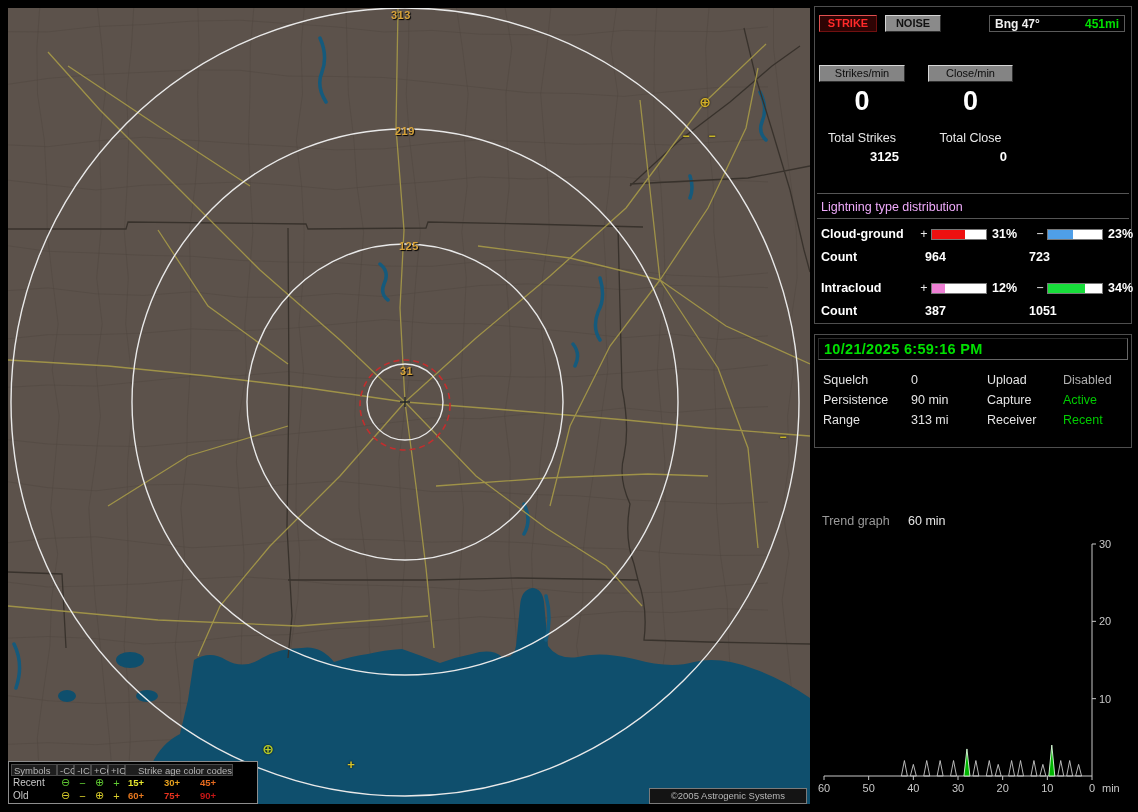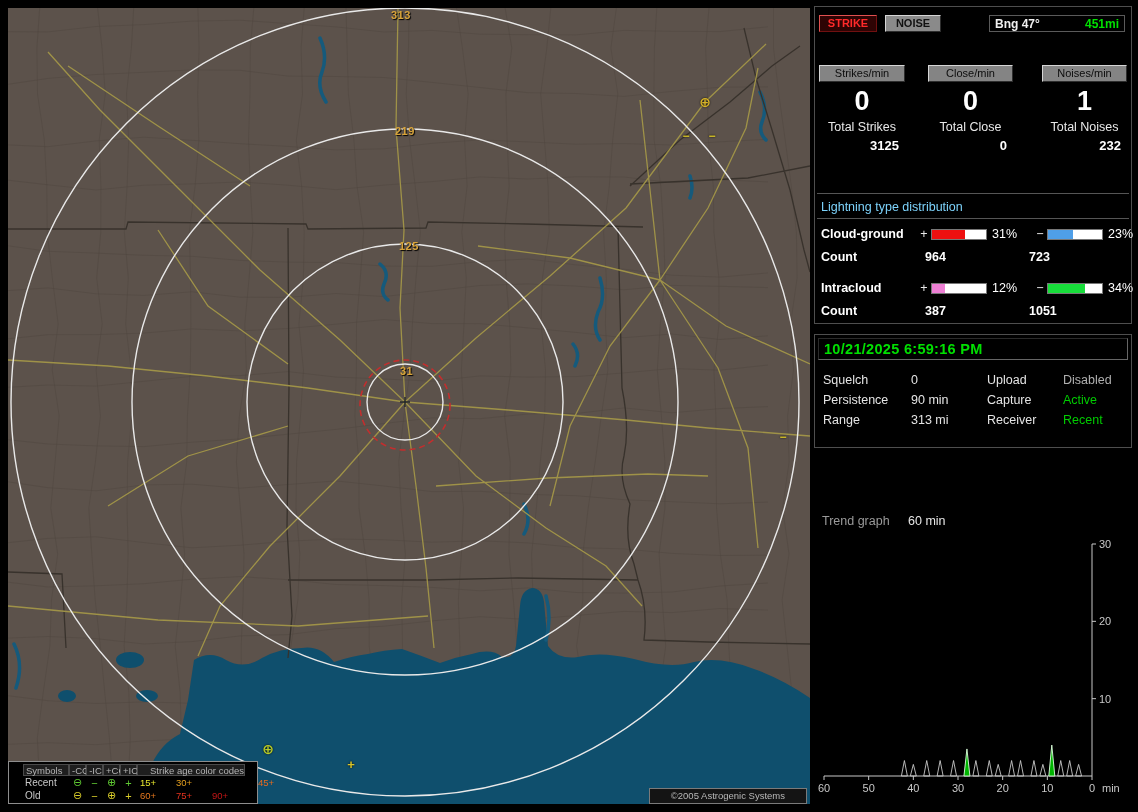--- a/index.html
+++ b/index.html
@@ -6,56 +6,56 @@
   html,body{background:#000}
   body{font-family:"Liberation Sans","DejaVu Sans",sans-serif}
   #app{position:relative;width:1138px;height:812px;background:#000;overflow:hidden}
 
   
   #map-wrap{position:absolute;left:8px;top:8px;width:802px;height:796px;background:#5c524b}
   #map-svg{position:absolute;left:0;top:0}
   .ring-label{position:absolute;color:#d9a43a;font-size:11px;font-weight:bold;text-shadow:1px 1px 1px #000;letter-spacing:.5px}
   .strike{position:absolute;font-weight:bold;line-height:1;transform:translate(-50%,-50%);text-shadow:0 0 2px #000}
 
-  #legend{position:absolute;left:0;bottom:0;width:250px;background:#000;border:1px solid #8d8d8d;font-size:10px;color:#c8c8c8;padding:1px 14px}
+  #legend{position:absolute;left:0;bottom:0;width:250px;background:#000;border:1px solid #8d8d8d;font-size:10px;color:#c8c8c8;padding:1px 2px}
   .lg-row{display:grid;grid-template-columns:46px 17px 17px 17px 17px 36px 36px 36px;align-items:center;height:13px}
   .lg-head span{color:#b4b4b4;font-size:9.5px;background:#1e1e1e;border:1px solid #4a4a4a;height:12px;line-height:11px;padding-left:2px;white-space:nowrap}
   .lg-age-head{grid-column:6/9;text-align:right}
   .lg-sym{text-align:center;font-size:11px}
-  .lg-age{text-align:left;padding-left:3px;font-weight:normal;font-size:9.5px}
+  .lg-age{text-align:left;padding-left:3px;font-weight:bold;font-size:9.5px}
   .lg-c0{padding-left:2px}
 
   #map-copyright{position:absolute;right:3px;bottom:0;height:16px;background:#141414;border:1px solid #7a7a7a;color:#b8b8b8;font-size:9.5px;line-height:14px;padding:0 21px}
 
   
   #rp{position:absolute;left:810px;top:0;width:367px;height:812px;background:#000}
   .box{position:absolute;background:#000;border:1px solid #4e4e4e}
   #boxA{left:4px;top:6px;width:318px;height:318px}
   #boxB{left:4px;top:334px;width:318px;height:114px}
 
   .raised{border:1px solid;border-color:#d6d6d6 #2e2e2e #2e2e2e #d6d6d6}
   #btn-strike{position:absolute;left:4px;top:8px;width:58px;height:17px;background:#2e0404;color:#ff2a2a;font-weight:bold;font-size:11px;text-align:center;line-height:15px;border:1px solid;border-color:#e05050 #701010 #701010 #e05050}
   #btn-noise{position:absolute;left:70px;top:8px;width:56px;height:17px;background:#8a8a8a;color:#111;font-weight:bold;font-size:11px;text-align:center;line-height:15px}
   #bng-box{position:absolute;right:6px;top:8px;width:136px;height:17px;background:#000;border:1px solid #5a5a5a;display:flex;justify-content:space-between;align-items:center;padding:0 5px}
   #bng-box .b1{color:#f0f0f0;font-weight:bold;font-size:12px}
   #bng-box .b2{color:#00e000;font-weight:bold;font-size:12px}
 
   .rate-col{position:absolute;top:58px}
   .rate-col .rate-btn{height:17px;background:#848484;color:#0c0c0c;font-size:11px;text-align:center;line-height:15px}
   .rate-col .big{color:#fff;font-size:27px;font-weight:bold;text-align:center;line-height:34px;margin-top:2px}
-  .rate-col .tlabel{color:#e8e8e8;font-size:12.5px;text-align:center;margin-top:2px;white-space:nowrap}
+  .rate-col .tlabel{color:#e8e8e8;font-size:12.5px;text-align:center;margin-top:13px;white-space:nowrap}
   .rate-col .tvalue{color:#fff;font-size:13px;font-weight:bold;text-align:right;padding-right:6px;margin-top:4px}
   #rcol1{left:4px;width:86px} #rcol2{left:113px;width:85px} #rcol3{left:227px;width:85px}
 
   .hline{position:absolute;left:2px;right:2px;border-top:1px solid #555}
-  #dist-title{position:absolute;left:6px;top:193px;color:#7dd3fc;font-size:12.5px}
+  #dist-title{position:absolute;left:6px;top:193px;color:#f0abfc;font-size:12.5px}
   .dist-row{position:absolute;left:6px;right:4px;display:grid;grid-template-columns:96px 14px 58px 44px 14px 58px 1fr;align-items:center;height:16px;color:#fff;font-size:12.5px}
   .dist-row .dl{font-weight:bold}
   .dist-row .sign{text-align:center;color:#e8e8e8}
-  .dist-row .pct{font-weight:normal;padding-left:3px}
+  .dist-row .pct{font-weight:bold;padding-left:3px}
   .bar{width:56px;height:11px;background:#fff;border:1px solid #777;overflow:hidden}
   .bar i{display:block;height:100%}
   .count-row{position:absolute;left:6px;right:4px;display:grid;grid-template-columns:104px 104px 1fr;color:#fff;font-size:12.5px;font-weight:bold}
   .count-row .cl{font-weight:bold}
 
   #dt-box{position:absolute;left:3px;top:3px;right:3px;height:22px;background:#000;border:1px solid;border-color:#2a2a2a #666 #666 #2a2a2a;color:#00e000;font-weight:bold;font-size:14.5px;line-height:20px;padding-left:5px;letter-spacing:.3px}
   .set-row{position:absolute;left:8px;right:4px;display:grid;grid-template-columns:88px 76px 76px 1fr;font-size:12.5px;color:#e4e4e4}
   .stat-row{position:absolute;left:12px;right:8px;display:grid;grid-template-columns:86px 80px 84px 1fr;font-size:12.5px}
   .gray{color:#9a9a9a}
   .white{color:#e6e6e6}
@@ -138,21 +138,21 @@
         <span class="lg-age-head">Strike age color codes</span>
       </div>
       <div class="lg-row">
         <span class="lg-c0">Recent</span>
         <span class="lg-sym" style="color: rgb(95, 200, 50);">⊖</span>
         <span class="lg-sym" style="color: rgb(95, 200, 50);">−</span>
         <span class="lg-sym" style="color: rgb(95, 200, 50);">⊕</span>
         <span class="lg-sym" style="color: rgb(95, 200, 50);">+</span>
         <span class="lg-age" style="color: rgb(230, 230, 46);">15+</span>
         <span class="lg-age" style="color: rgb(230, 160, 30);">30+</span>
-        <span class="lg-age" style="color: rgb(230, 106, 30); margin-left: 46px;">45+</span>
+        <span class="lg-age" style="color: rgb(230, 106, 30);">45+</span>
       </div>
       <div class="lg-row">
         <span class="lg-c0">Old</span>
         <span class="lg-sym" style="color: rgb(216, 204, 42);">⊖</span>
         <span class="lg-sym" style="color: rgb(216, 204, 42);">−</span>
         <span class="lg-sym" style="color: rgb(216, 204, 42);">⊕</span>
         <span class="lg-sym" style="color: rgb(216, 204, 42);">+</span>
         <span class="lg-age" style="color: rgb(230, 120, 30);">60+</span>
         <span class="lg-age" style="color: rgb(230, 50, 30);">75+</span>
         <span class="lg-age" style="color: rgb(196, 22, 22);">90+</span>
@@ -176,26 +176,20 @@
         <div class="rate-btn raised">Strikes/min</div>
         <div class="big">0</div>
         <div class="tlabel">Total Strikes</div>
         <div class="tvalue">3125</div>
       </div>
       <div class="rate-col" id="rcol2">
         <div class="rate-btn raised">Close/min</div>
         <div class="big">0</div>
         <div class="tlabel">Total Close</div>
         <div class="tvalue">0</div>
-      </div>
-      <div class="rate-col" id="rcol3">
-        <div class="rate-btn raised">Noises/min</div>
-        <div class="big">1</div>
-        <div class="tlabel">Total Noises</div>
-        <div class="tvalue">232</div>
       </div>
 
       <div class="hline" style="top:186px"></div>
       <div id="dist-title">Lightning type distribution</div>
       <div class="hline" style="top:211px"></div>
 
       <div class="dist-row" style="top:219px">
         <span class="dl">Cloud-ground</span>
         <span class="sign">+</span>
         <span class="bar">

